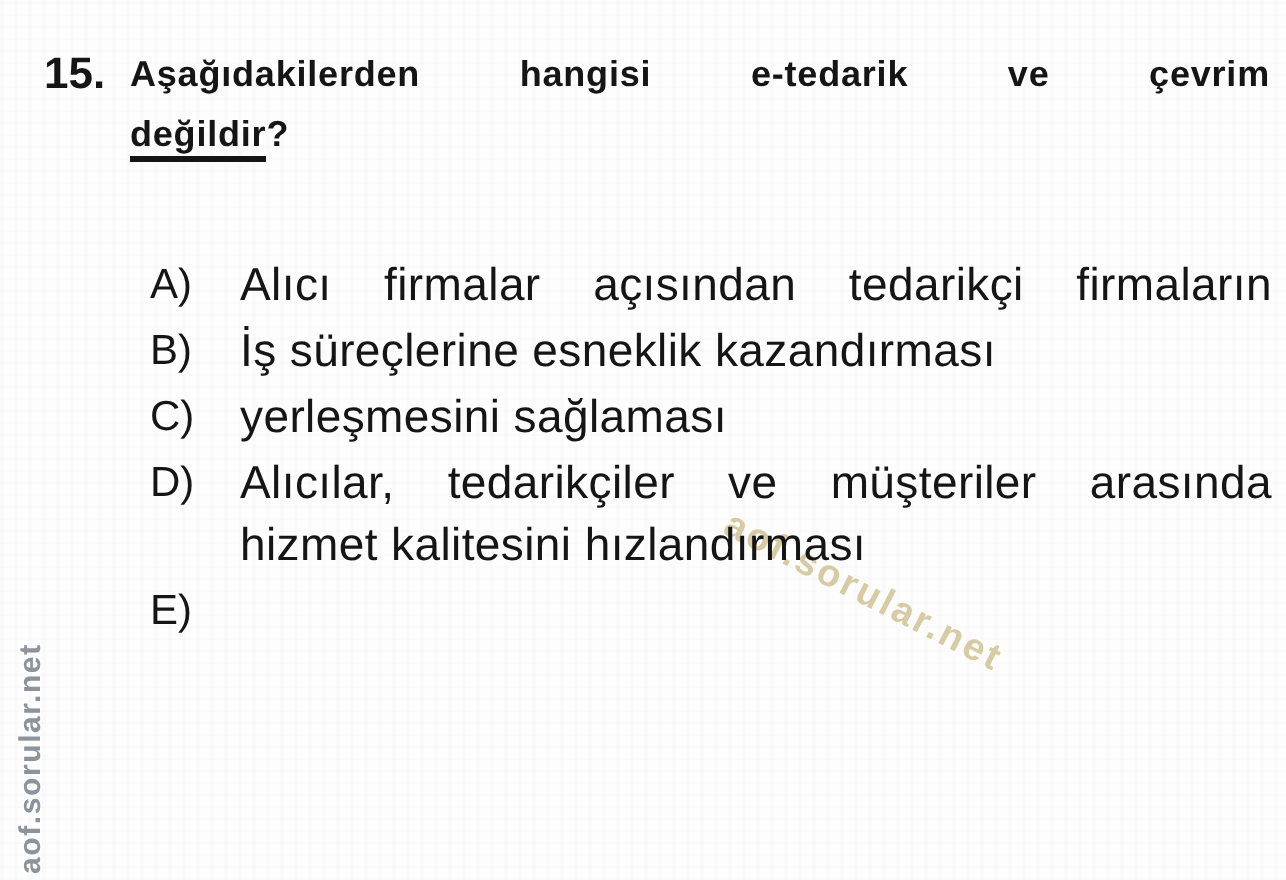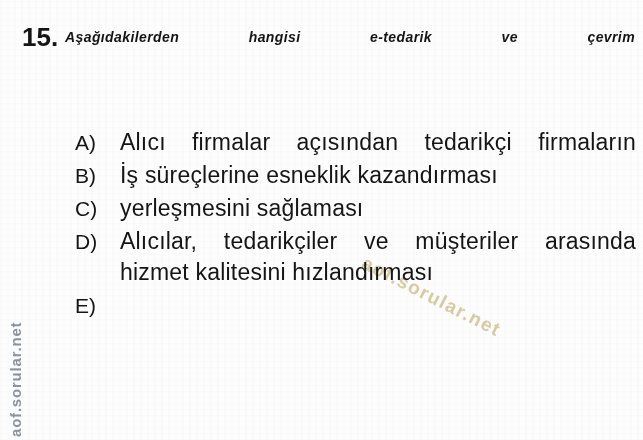--- a/index.html
+++ b/index.html
@@ -52,31 +52,30 @@
   .question {
     position: absolute;
     top: 22px;
     left: 22px;
     display: flex;
     z-index: 1;
   }
   .qnum {
     width: 43px;
     flex: 0 0 43px;
-    font-size: 26px;
+    font-size: 22px;
     font-weight: 700;
     line-height: 30px;
   }
   .qtext {
     width: 570px;
-    font-size: 14px;
+    font-size: 18px;
     font-weight: 700;
     line-height: 30px;
     letter-spacing: 0.4px;
-    font-style: italic;
   }
   .line {
     text-align: left;
   }
   .line.just {
     text-align: justify;
     text-align-last: justify;
   }
   .uword {
     border-bottom: 3px solid #151515;
@@ -113,20 +112,21 @@
 <div class="page">
 
   <div class="wm-left">aof.sorular.net</div>
 
   <div class="wm-diag">aof.sorular.net</div>
 
   <div class="question">
     <div class="qnum">15.</div>
     <div class="qtext">
       <div class="line just">Aşağıdakilerden hangisi e-tedarik ve çevrim</div>
+      <div class="line"><span class="uword">değildir</span><span>?</span></div>
     </div>
   </div>
 
   <div class="options">
 
     <div class="opt">
       <div class="letter">A)</div>
       <div class="otext">
         <div class="line just">Alıcı firmalar açısından tedarikçi firmaların</div>
       </div>

